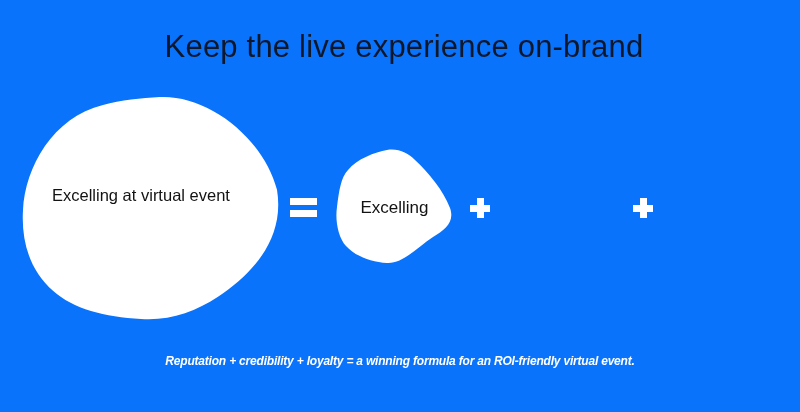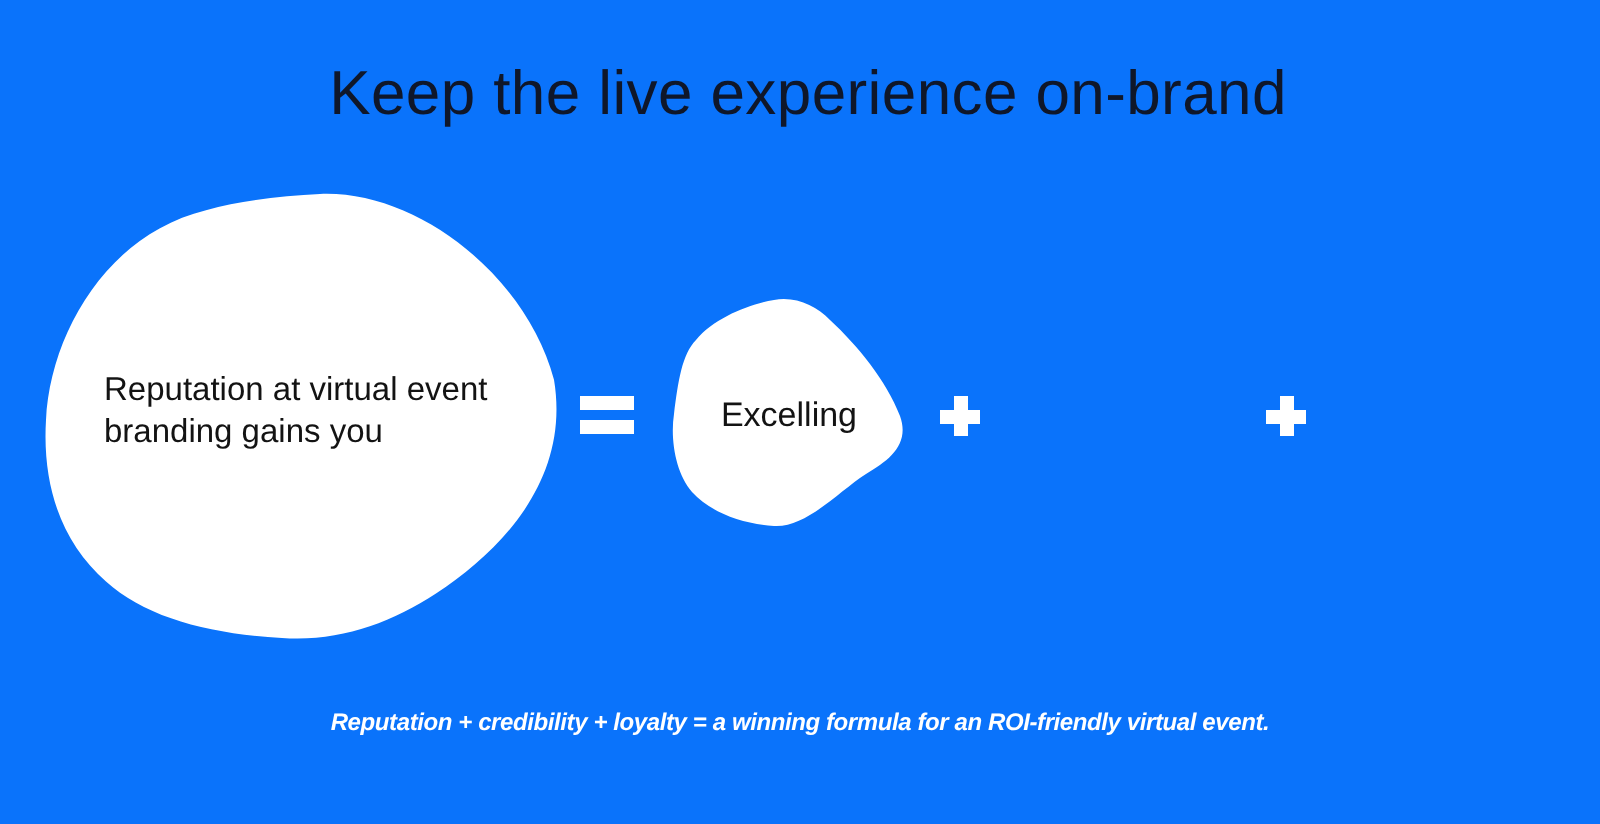--- a/index.html
+++ b/index.html
@@ -98,22 +98,21 @@
       <path d="M 137,0
                C 185,-2 240,40 254,92
                C 262,140 230,175 195,198
                C 172,213 146,222 118,220
                C 82,218 50,210 30,192
                C 8,173 -2,145 0,112
                C 2,70 30,20 80,8
                C 98,3 118,1 137,0 Z"></path>
     </svg>
     <div class="lhs-text">
-      <div>Reputation at virtual event</div>
-      <div>branding gains you</div>
+      <div>Excelling at virtual event</div>
     </div>
   </div>
 
   <div class="equals">
     <div class="bar"></div>
     <div class="bar"></div>
   </div>
 
   <div class="blob blob-reputation">
     <svg viewBox="0 0 115 115" preserveAspectRatio="none" aria-hidden="true">

